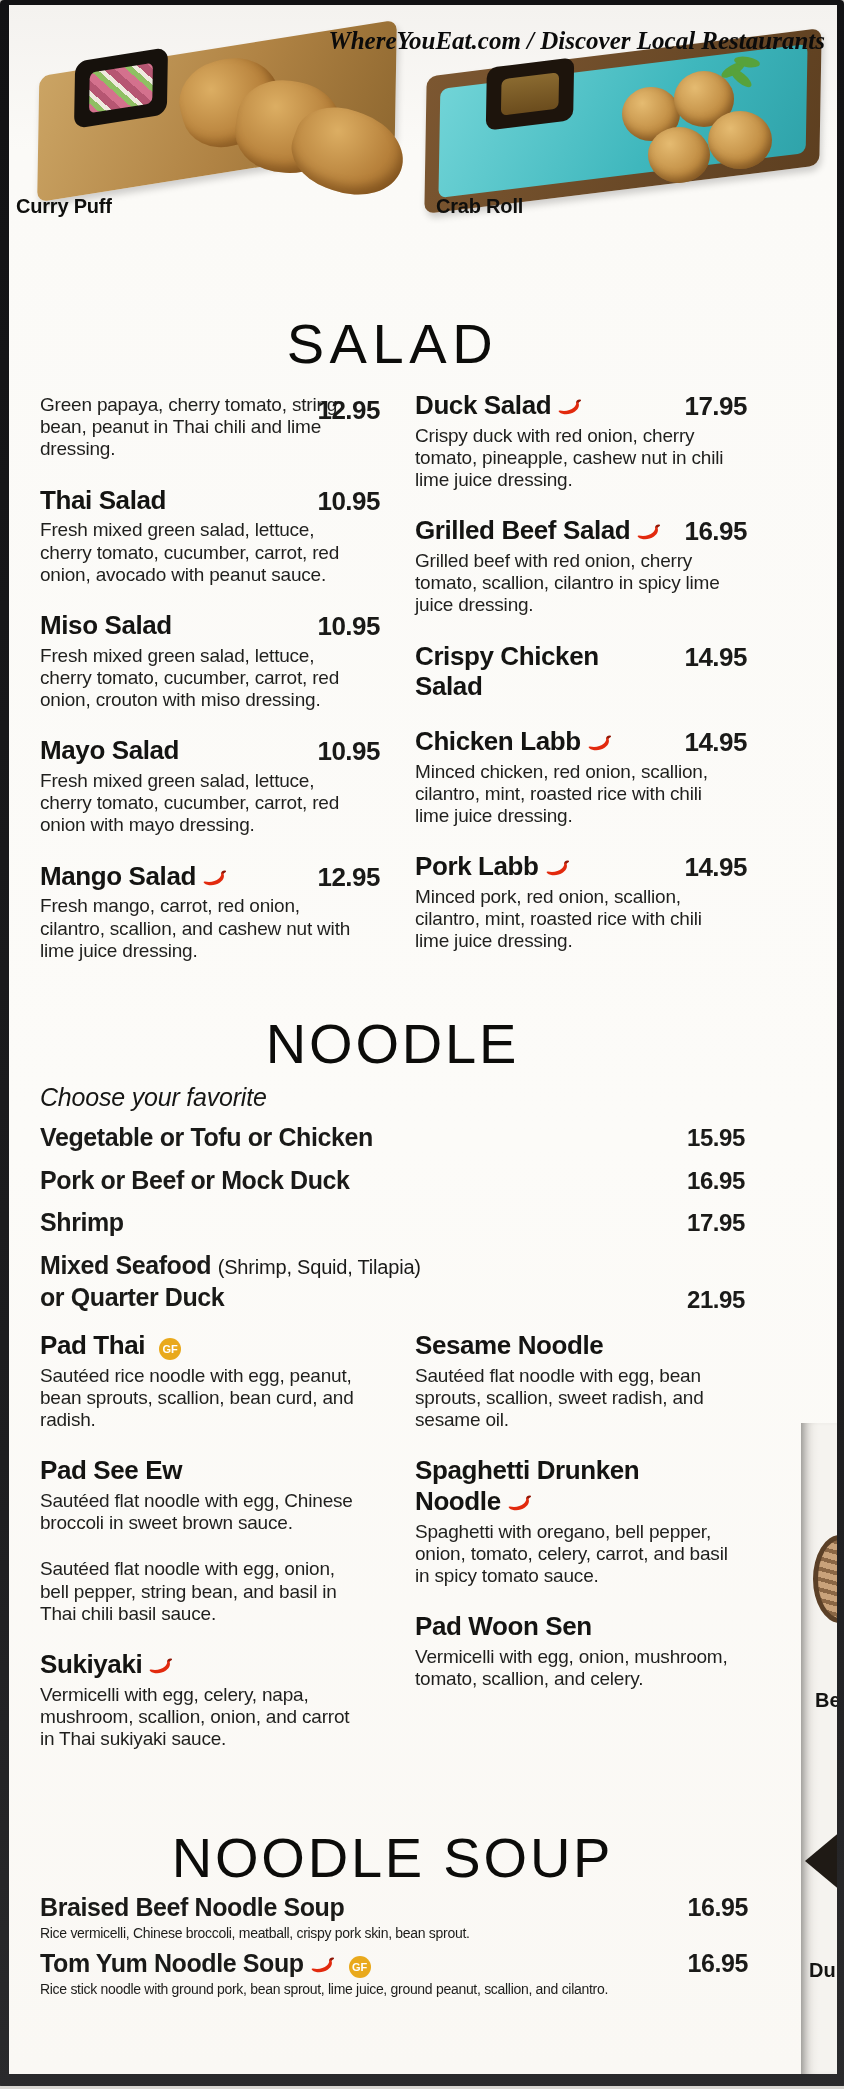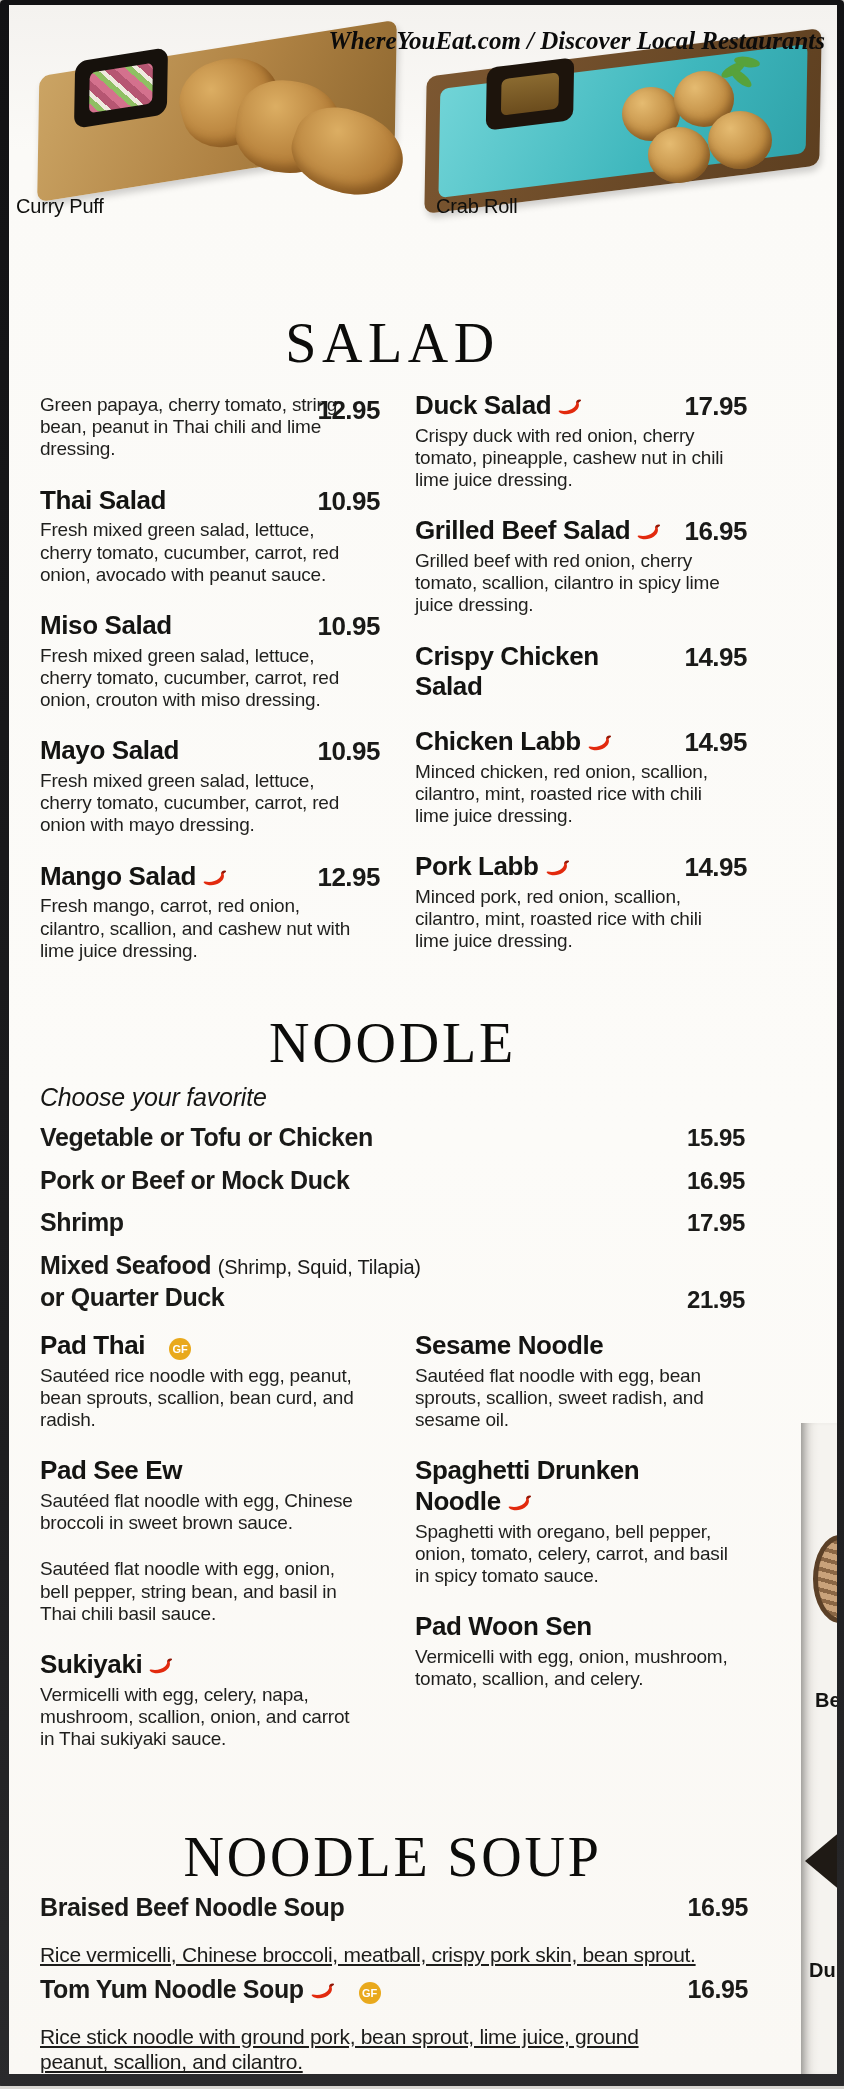--- a/index.html
+++ b/index.html
@@ -40,30 +40,30 @@
         background:radial-gradient(circle at 35% 30%,#e5bb71,#c08c42 60%,#93642a);
         box-shadow:inset -3px -5px 8px rgba(80,45,10,.45);}
   .b1{left:202px;top:48px;width:58px;height:54px;}
   .b2{left:254px;top:32px;width:60px;height:56px;}
   .b3{left:228px;top:88px;width:62px;height:56px;}
   .b4{left:288px;top:72px;width:64px;height:58px;}
   .leaf{position:absolute;width:26px;height:10px;border-radius:50%;background:#57a23b;}
   .l1{left:300px;top:26px;transform:rotate(-30deg);}
   .l2{left:314px;top:18px;transform:rotate(10deg);}
   .l3{left:308px;top:34px;transform:rotate(40deg);}
-  .ph-label{position:absolute;font-size:20px;font-weight:400;letter-spacing:-.2px;color:#0f0f0d;}
+  .ph-label{position:absolute;font-size:20px;font-weight:700;letter-spacing:-.2px;color:#0f0f0d;}
   #lbl-curry{left:7px;top:190px;}
   #lbl-crab{left:427px;top:190px;}
   .watermark{position:absolute;top:22px;left:260px;width:556px;text-align:right;z-index:6;
              font-family:"Liberation Serif",serif;font-style:italic;font-weight:700;
              font-size:25px;color:#0b0b0b;}
 
   
   .sec-title{position:absolute;left:31px;width:705px;text-align:center;
-             font-family:Liberation Serif, serif;font-weight:500;color:#0c0c0a;}
+             font-family:Liberation Sans, sans-serif;font-weight:500;color:#0c0c0a;}
   #t-salad{top:306px;font-size:56px;letter-spacing:.10em;}
   #t-noodle{top:1006px;font-size:56px;letter-spacing:.05em;}
   #t-soup{top:1820px;font-size:56px;letter-spacing:.05em;}
 
   
   .grid{position:absolute;left:31px;width:705px;}
   #salad-grid{top:385px;}
   #noodle-grid{top:1325px;}
   .colL{position:absolute;left:0;top:0;width:340px;}
   .colR{position:absolute;left:375px;top:0;width:332px;}
@@ -83,28 +83,28 @@
   .opt-name{font-size:25px;font-weight:700;letter-spacing:-.4px;line-height:1.3;}
   .opt-note{font-size:20px;font-weight:400;letter-spacing:-.2px;}
   .opt-price{font-size:24px;font-weight:700;letter-spacing:-.4px;}
 
   
   #soup-list{position:absolute;left:31px;top:1888px;width:708px;}
   .soup{margin-bottom:7px;}
   .soup-head{display:flex;justify-content:space-between;align-items:flex-end;}
   .soup-name{font-size:25px;font-weight:700;letter-spacing:-.4px;}
   .soup-price{font-size:25px;font-weight:700;letter-spacing:-.4px;}
-  .soup-desc{font-size:21px;letter-spacing:-.3px;line-height:1.22;color:#1c1c1a;margin-top:20px;text-decoration:underline;}
+  .soup-desc{font-size:14px;letter-spacing:-.3px;line-height:1.22;color:#1c1c1a;margin-top:3px;}
   .soup-desc.narrow{max-width:600px;}
 
   
   .chili{width:25px;height:18px;display:inline-block;vertical-align:-2px;margin-left:6px;}
   .gf{display:inline-grid;place-items:center;width:22px;height:22px;border-radius:50%;
       background:#e9a91c;color:#fff;font-size:11px;font-weight:700;letter-spacing:0;
-      vertical-align:1px;margin-left:24px;}
+      vertical-align:1px;margin-left:14px;}
 
   
   .adjacent{position:absolute;right:0;top:1418px;bottom:0;width:36px;z-index:4;
             background:linear-gradient(90deg,#e6e3de,#f5f3ef 50%);
             box-shadow:inset 10px 0 10px -7px rgba(0,0,0,.38);overflow:hidden;}
   .adj-food{position:absolute;left:12px;top:112px;width:54px;height:88px;border-radius:50%;
             border:5px solid #5b4027;
             background:repeating-linear-gradient(15deg,#c9a27a 0 6px,#8a6644 6px 10px);}
   .adj-label{position:absolute;font-size:20px;font-weight:700;color:#141412;}
   #adj-be{left:14px;top:266px;}

